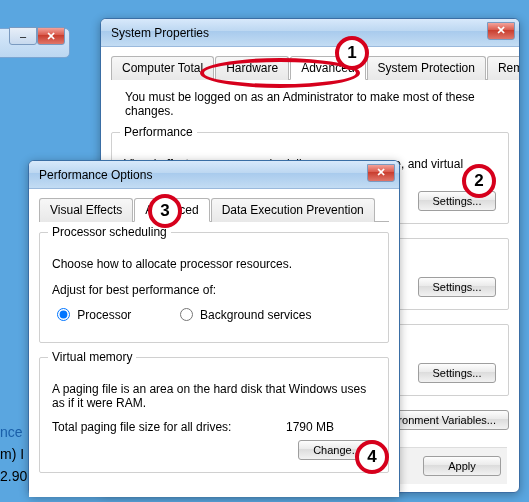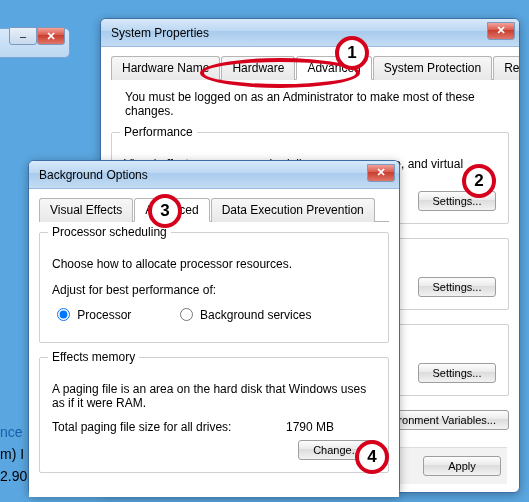--- a/index.html
+++ b/index.html
@@ -166,21 +166,21 @@
 
 <div class="window" style="left:100px; top:18px; width:420px; height:475px;">
   <div class="titlebar">
     <span class="title">System Properties</span>
     <div class="caption-btns">
       <span class="caption-btn close">✕</span>
     </div>
   </div>
   <div class="dialog-body" style="height:402px; overflow:hidden;">
     <div class="tabstrip">
-      <div class="tab">Hardware Name</div>
+      <div class="tab">Computer Total</div>
       <div class="tab">Hardware</div>
       <div class="tab active">Advanced</div>
       <div class="tab">System Protection</div>
       <div class="tab">Remote</div>
     </div>
     <div class="intro">You must be logged on as an Administrator to make most of these changes.</div>
     <div class="fieldset">
       <div class="legend">Performance</div>
       <div>Visual effects, processor scheduling, memory usage, and virtual memory</div>
       <div class="btn-row-right">
@@ -206,21 +206,21 @@
     <button class="btn" style="visibility:hidden;">OK</button>
     <button class="btn" style="visibility:hidden;">Cancel</button>
     <button class="btn">Apply</button>
   </div>
 </div>
 
 <div class="annotation oval" style="left:200px; top:58px; width:160px; height:30px; background:transparent;"></div>
 
 <div class="window" style="left:28px; top:160px; width:372px; height:336px;">
   <div class="titlebar">
-    <span class="title">Background Options</span>
+    <span class="title">Performance Options</span>
     <div class="caption-btns">
       <span class="caption-btn close">✕</span>
     </div>
   </div>
   <div class="dialog-body">
     <div class="tabstrip">
       <div class="tab">Visual Effects</div>
       <div class="tab active">Advanced</div>
       <div class="tab">Data Execution Prevention</div>
     </div>
@@ -235,21 +235,21 @@
           <span>Processor</span>
         </label>
         <label>
           <input type="radio" name="sched" style="">
           <span>Background services</span>
         </label>
       </div>
     </div>
 
     <div class="fieldset">
-      <div class="legend">Effects memory</div>
+      <div class="legend">Virtual memory</div>
       <div>A paging file is an area on the hard disk that Windows uses as if it were RAM.</div>
       <div class="pagefile" style="margin-top:10px;">
         <span class="label">Total paging file size for all drives:</span>
         <span class="val">1790 MB</span>
       </div>
       <div class="btn-row-right">
         <button class="btn">Change...</button>
       </div>
     </div>
   </div>

